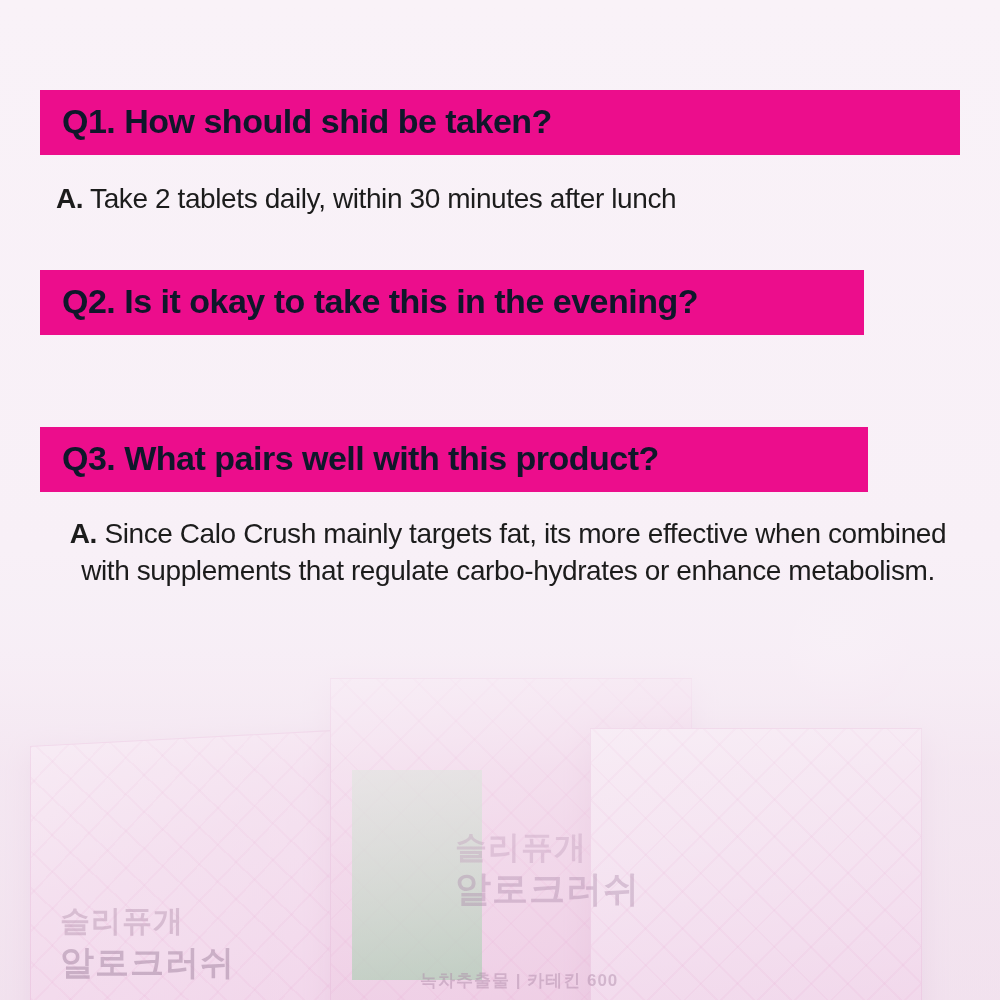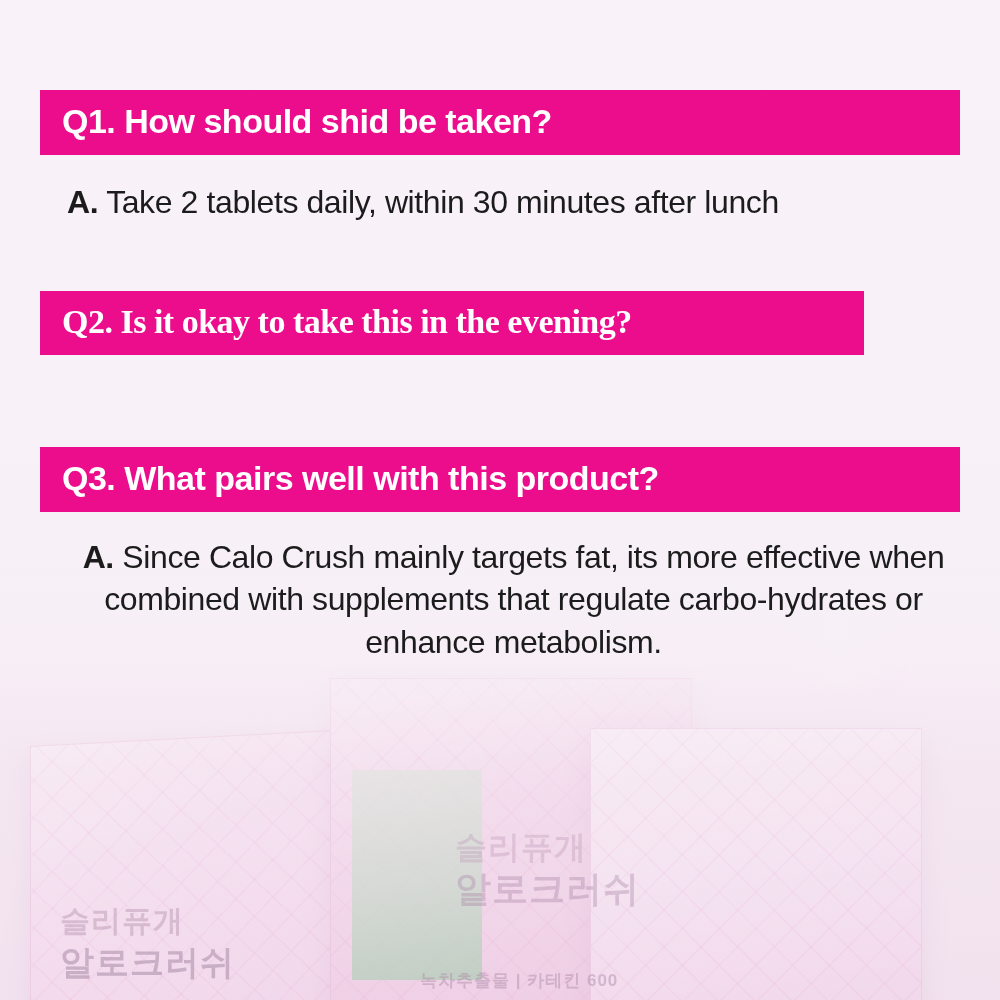--- a/index.html
+++ b/index.html
@@ -105,37 +105,37 @@
   
   .content {
     position: relative;
     z-index: 10;
     padding: 0 40px;
   }
 
   .q-bar {
     display: block;
     background: #ec0d8c;
-    color: #ffffff;
+    color: #0f172a;
     font-size: 34px;
     font-weight: bold;
     letter-spacing: -0.5px;
     padding: 12px 22px 14px 22px;
     box-sizing: border-box;
   }
   .q1 { margin-top: 90px; width: 920px; }
-  .q2 { margin-top: 68px; width: 824px; font-family: Liberation Serif, serif; }
-  .q3 { margin-top: 92px; width: 920px; }
+  .q2 { margin-top: 52px; width: 824px; }
+  .q3 { margin-top: 92px; width: 828px; }
 
   .answer {
-    font-size: 32px;
+    font-size: 28px;
     color: #1c1c1c;
     line-height: 1.32;
     letter-spacing: -0.4px;
-    margin: 26px 0 0 27px;
+    margin: 26px 0 0 16px;
     max-width: 910px;
   }
   .answer .a-mark {
     font-weight: bold;
   }
   .answer.tight {
     margin-top: 24px;
     text-align: center;
   }
 </style>

